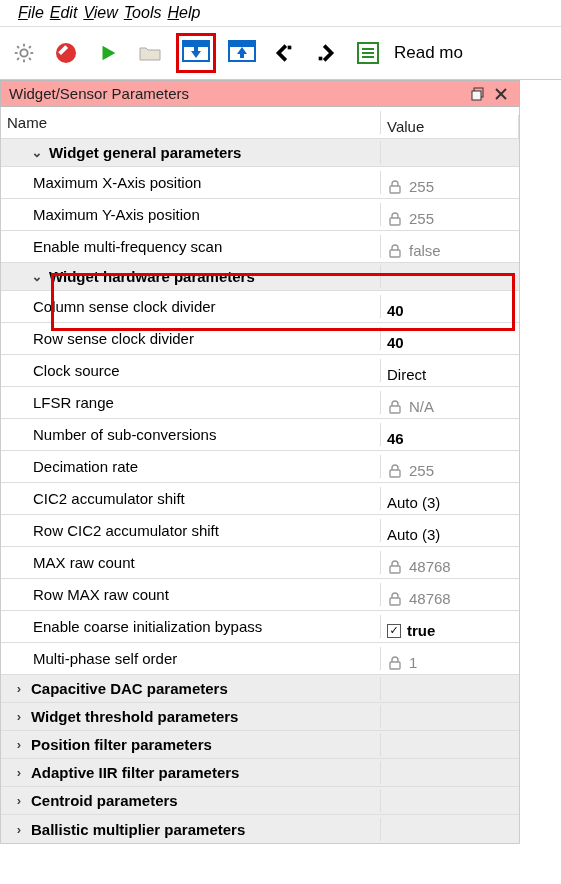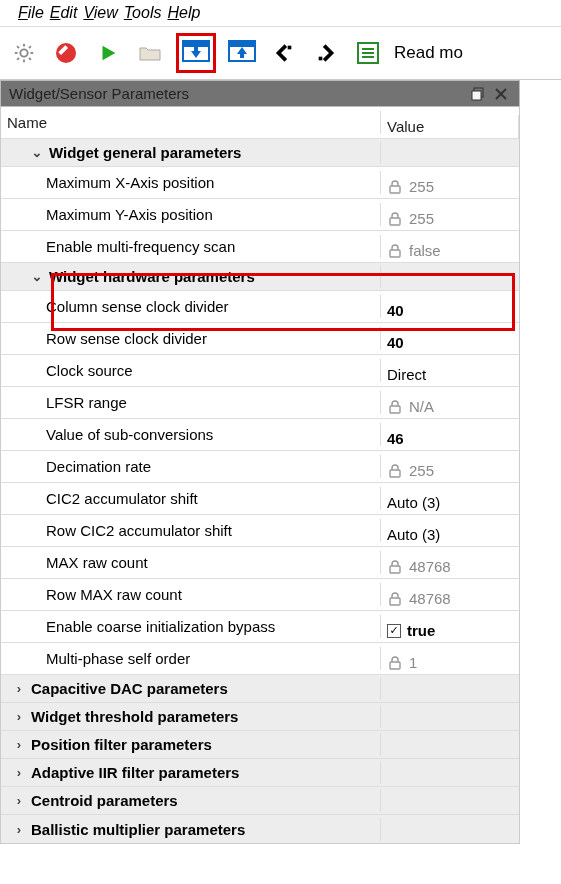--- a/index.html
+++ b/index.html
@@ -31,21 +31,21 @@
     border-bottom: 1px solid #ccc;
   }
   .tool-btn {
     width: 32px; height: 32px;
     display: flex; align-items: center; justify-content: center;
     border: 1px solid transparent;
   }
   .tool-hl { border: 3px solid #d00; padding:1px; }
   .read-label { font-size: 17px; color:#000; margin-left:0; }
   .panel-hdr {
-    background: #737373;
+    background: #fca5a5;
     border: 1px solid #bbb;
     display:flex; align-items:center;
     padding: 4px 8px;
     font-size: 15px;
     color:#222;
   }
   .panel-hdr .spacer { flex:1; }
   .panel-hdr .ico { width:16px; margin-left:8px; cursor:default; }
   .grid {
     border-left:1px solid #ccc;
@@ -61,21 +61,21 @@
   .row:last-child { border-bottom:none; }
   .namecell { width: 380px; display:flex; align-items:center; padding:3px 6px; border-right:1px solid #ddd; }
   .valcell { flex:1; display:flex; align-items:center; padding:3px 6px; gap:6px;margin-top:8px; }
   .hdr-row { font-size:15px; color:#222; }
   .hdr-row .namecell, .hdr-row .valcell { font-weight:normal; border-right:1px solid #ddd; }
   .group { background:#ededed; font-weight:bold; }
   .group .namecell { border-right:1px solid #ddd; }
   .group .valcell { }
   .chev { width:16px; text-align:center; margin-right:4px; font-size:13px; color:#444; }
   .indent1 { padding-left: 28px; }
-  .indent2 { padding-left: 45px; }
+  .indent2 { padding-left: 32px; }
   .lock-ico { width:16px; height:16px; }
   .val-lock { color:#888; font-weight:normal; }
   .val-bold { font-weight:bold; }
   .val-muted { color:#888; }
   .checkbox {
     width:14px; height:14px; border:1px solid #555;
     display:flex; align-items:center; justify-content:center;
     font-size:11px; line-height:1;
   }
   .redbox {
@@ -284,21 +284,21 @@
             <svg class="lock-ico" viewBox="0 0 16 16">
               <rect x="3" y="7" width="10" height="7" rx="1" fill="none" stroke="#999" stroke-width="1.4"></rect>
               <path d="M5 7V5a3 3 0 016 0v2" fill="none" stroke="#999" stroke-width="1.4"></path>
             </svg>
           </span>
       <span class="val-muted">N/A</span>
     </div>
   </div>
   <div class="row">
     <div class="namecell indent2">
-          <span>Value of sub-conversions</span>
+          <span>Number of sub-conversions</span>
         </div>
     <div class="valcell">
           <span class="val-bold">46</span>
         </div>
   </div>
   <div class="row">
     <div class="namecell indent2">
           <span>Decimation rate</span>
         </div>
     <div class="valcell">

